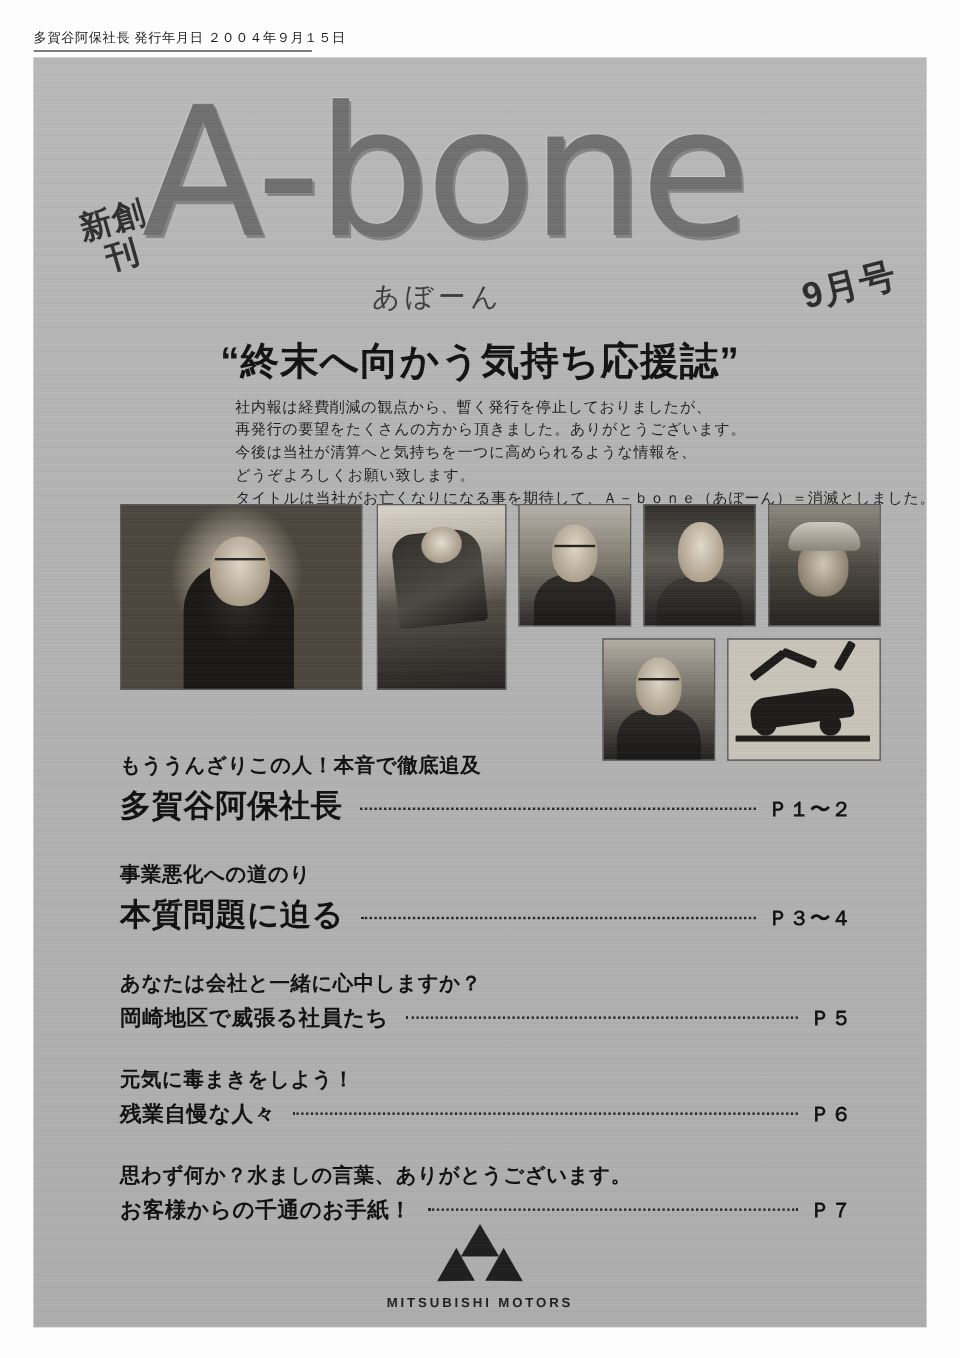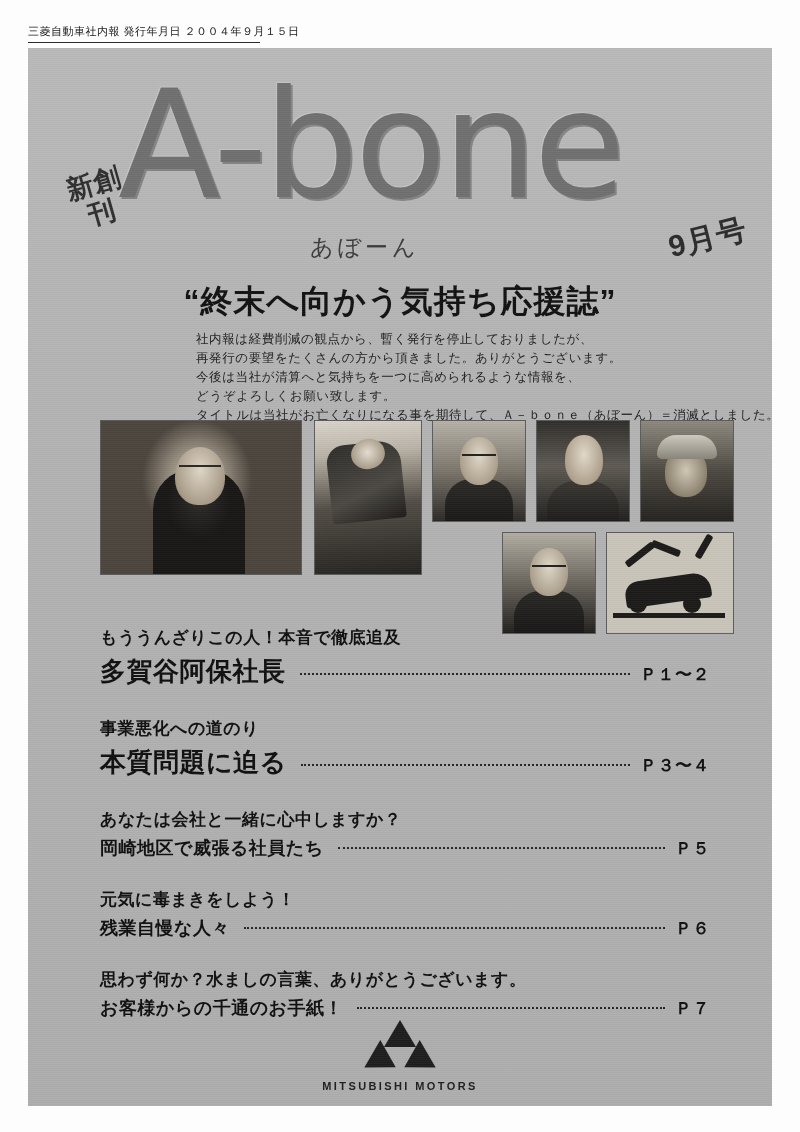--- a/index.html
+++ b/index.html
@@ -354,21 +354,21 @@
     font-weight: 700;
     letter-spacing: 2.4px;
     color: #1d1d1d;
   }
 </style>
 </head>
 <body>
 
 <div class="page">
 
-  <div class="masthead-line">三菱自動車社内報  発行年月日  ２００４年９月１５日</div>
+  <div class="masthead-line">多賀谷阿保社長  発行年月日  ２００４年９月１５日</div>
   <div class="masthead-rule"></div>
 
   <div class="poster">
 
     <div class="title-block">
       <div class="shinsokan">新創刊</div>
       <div class="big-title">A-bone</div>
       <div class="title-sub">あぼーん</div>
       <div class="issue-badge">9月号</div>
     </div>

